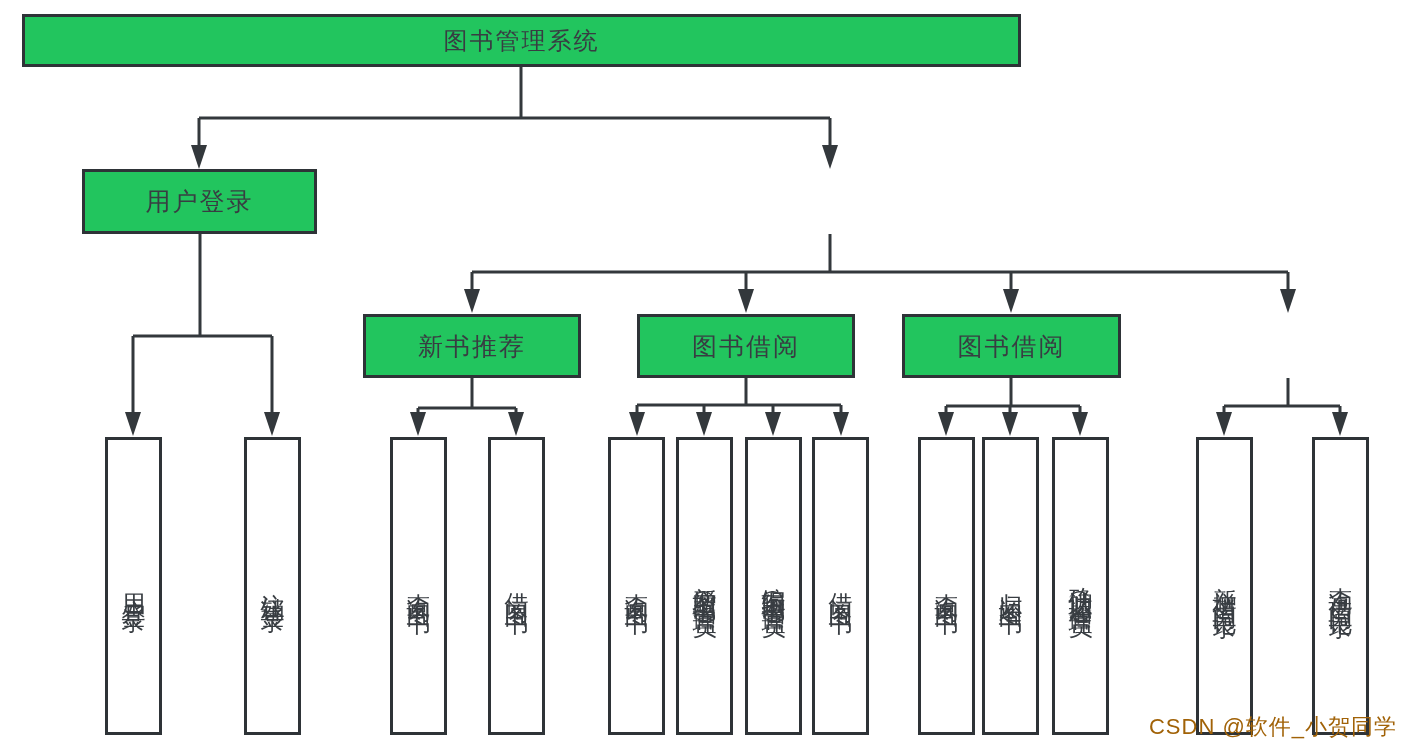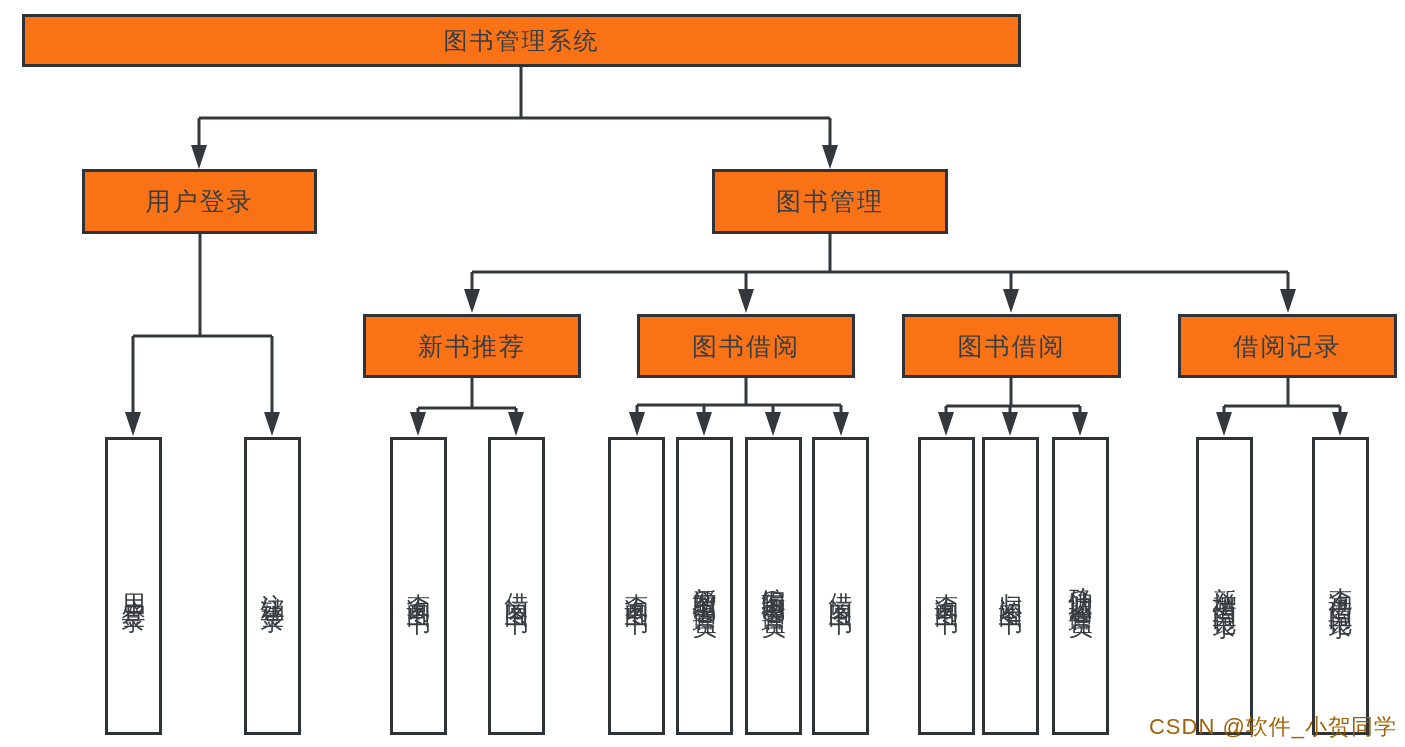--- a/index.html
+++ b/index.html
@@ -23,21 +23,21 @@
     fill: none;
   }
   svg.connectors polygon {
     fill: #33383c;
     stroke: none;
   }
   .hbox {
     position: absolute;
     box-sizing: border-box;
     border: 3px solid #2e3337;
-    background: #f97316;
+    background: #22c55e;
     display: flex;
     align-items: center;
     justify-content: center;
     font-size: 25px;
     letter-spacing: 2px;
   }
   .hbox.root { font-size: 24px; }
   .vbox {
     position: absolute;
     box-sizing: border-box;
@@ -109,26 +109,24 @@
     <g>
       <path d="M1288 378 V406 M1224 406 H1340 M1224 406 V414 M1340 406 V414"></path>
       <polygon points="1216,412 1232,412 1224,436"></polygon>
       <polygon points="1332,412 1348,412 1340,436"></polygon>
     </g>
   </svg>
 
   <div class="hbox root" style="left:22px; top:14px; width:999px; height:53px;">图书管理系统</div>
 
   <div class="hbox" style="left:82px; top:169px; width:235px; height:65px;">用户登录</div>
-  <div class="hbox" style="left:712px; top:169px; width:236px; height:65px;">图书管理</div>
 
   <div class="hbox" style="left:637px; top:314px; width:218px; height:64px;">图书借阅</div>
   <div class="hbox" style="left:363px; top:314px; width:218px; height:64px;">新书推荐</div>
   <div class="hbox" style="left:902px; top:314px; width:219px; height:64px;">图书借阅</div>
-  <div class="hbox" style="left:1178px; top:314px; width:219px; height:64px;">借阅记录</div>
 
   <div class="vbox" style="left:105px;">用户登录</div>
   <div class="vbox" style="left:244px;">注销登录</div>
 
   <div class="vbox" style="left:390px;">查询图书</div>
   <div class="vbox" style="left:488px;">借阅图书</div>
 
   <div class="vbox" style="left:608px;">查询图书</div>
   <div class="vbox" style="left:676px; letter-spacing:4px;">新增图书（管理员）</div>
   <div class="vbox" style="left:745px; letter-spacing:4px;">编辑图书（管理员）</div>

